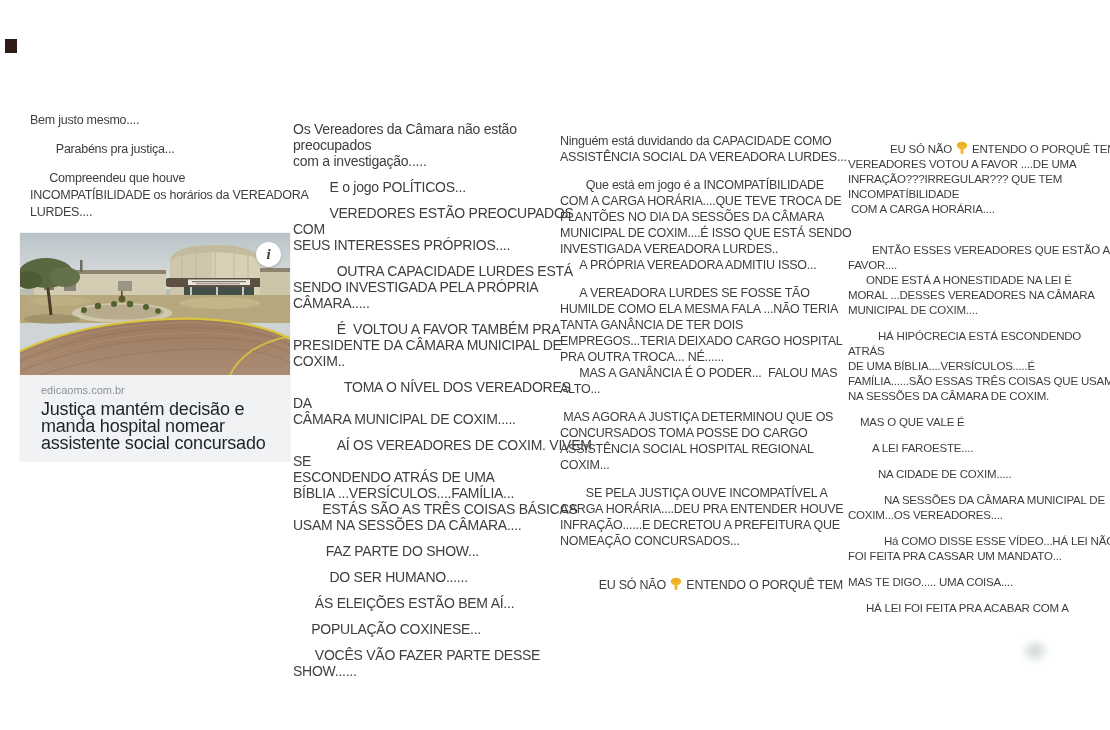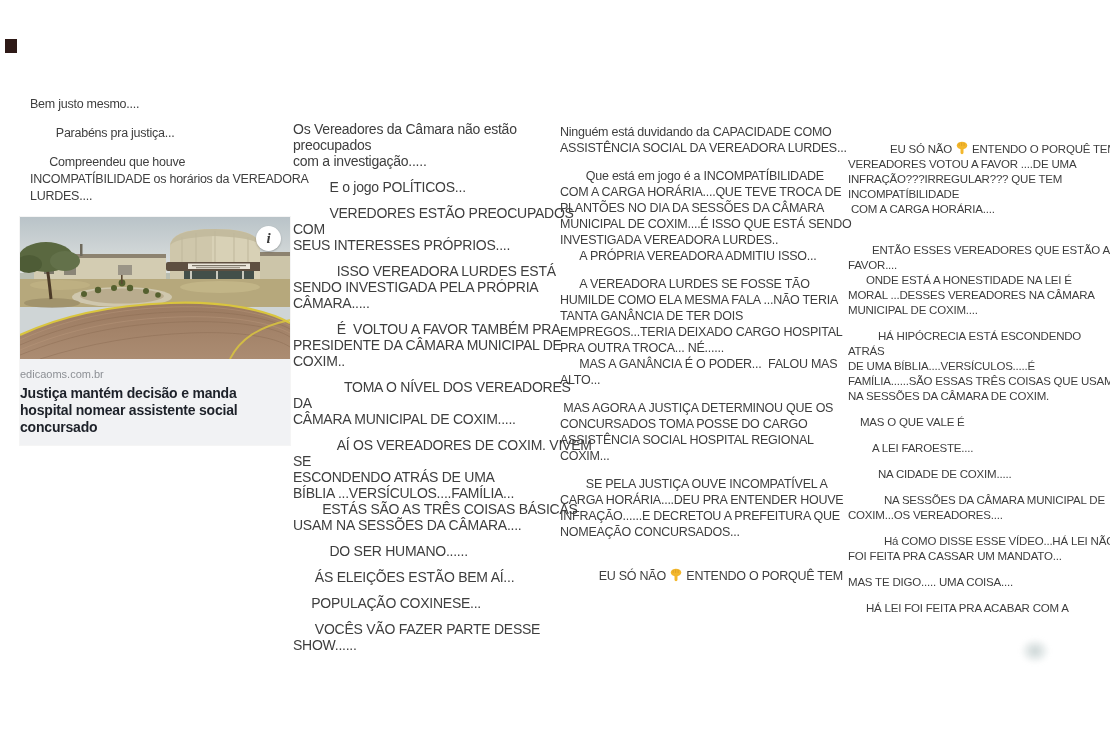--- a/index.html
+++ b/index.html
@@ -2,23 +2,23 @@
 <html><head>
 <meta charset="utf-8">
 <style>
   html,body{margin:0;padding:0;}
   body{
     width:1110px;height:730px;position:relative;overflow:hidden;
     background:#ffffff;
     font-family:"Liberation Sans", sans-serif;
   }
   .col{position:absolute;color:#3e3e3e;letter-spacing:-0.25px;}
-  .col1{left:30px;top:96px;width:300px;font-size:12.5px;line-height:17px;}
+  .col1{left:30px;top:112px;width:300px;font-size:12.5px;line-height:17px;}
   .col2{left:293px;top:121px;width:300px;font-size:14px;line-height:16px;}
-  .col3{left:560px;top:124px;width:310px;font-size:12.5px;line-height:16px;}
+  .col3{left:560px;top:133px;width:310px;font-size:12.5px;line-height:16px;}
   .col4{left:848px;top:126px;width:270px;font-size:11.5px;line-height:15px;letter-spacing:-0.2px;}
   .cmt{white-space:pre-wrap;margin:0 0 11px 0;}
   .col1 .cmt{margin-bottom:12px;}
   .col2 .cmt{margin-bottom:10px;}
   .col3 .cmt{margin-bottom:12px;}
   .col4 .cmt{margin-bottom:11px;}
 
   .emoji{display:inline-block;width:14px;height:14px;vertical-align:-2px;}
 
   
@@ -30,24 +30,24 @@
   .photo svg{display:block;width:270px;height:142px;}
   .info-btn{
     position:absolute;top:9px;right:9px;width:25px;height:25px;border-radius:50%;
     background:#ffffff;box-shadow:0 1px 2px rgba(0,0,0,0.25);
     display:flex;align-items:center;justify-content:center;cursor:pointer;
   }
   .info-btn span{
     font-family:"Liberation Serif", serif;font-style:italic;font-weight:bold;
     font-size:15px;color:#3a3a3a;line-height:1;
   }
-  .caption{background:#f1f2f4;padding:7px 12px 9px 0;}
+  .caption{background:#f1f2f4;padding:7px 12px 9px 21px;}
   .caption .domain{font-size:11px;color:#8d9095;margin-bottom:2px;letter-spacing:0;}
   .caption .title{
-    font-size:14px;font-weight:bold;color:#1d2129;line-height:17px;letter-spacing:-0.2px;
+    font-size:18px;font-weight:normal;color:#1d2129;line-height:17px;letter-spacing:-0.2px;
   }
 
   .corner-mark{position:absolute;left:5px;top:39px;width:12px;height:14px;background:#2e1a17;}
   .smudge{
     position:absolute;left:1020px;top:638px;width:30px;height:26px;border-radius:50%;
     background:radial-gradient(ellipse at center, rgba(150,170,170,0.5) 0%, rgba(150,170,170,0) 70%);
     filter:blur(2px);
   }
 </style>
 </head>
@@ -159,31 +159,32 @@
       </div>
     </div>
   </div>
 
   <div class="col col2">
     <div class="cmt">Os Vereadores da Câmara não estão preocupados
 com a investigação.....</div>
     <div class="cmt">          E o jogo POLÍTICOS...</div>
     <div class="cmt">          VEREDORES ESTÃO PREOCUPADOS COM
 SEUS INTERESSES PRÓPRIOS....</div>
-    <div class="cmt">            ISSO VEREADORA LURDES ESTÁ
+    <div class="cmt">            OUTRA CAPACIDADE LURDES ESTÁ
 SENDO INVESTIGADA PELA PRÓPRIA CÂMARA.....</div>
     <div class="cmt">            É  VOLTOU A FAVOR TAMBÉM PRA
 PRESIDENTE DA CÂMARA MUNICIPAL DE COXIM..</div>
     <div class="cmt">              TOMA O NÍVEL DOS VEREADORES DA
 CÂMARA MUNICIPAL DE COXIM.....</div>
     <div class="cmt">            AÍ OS VEREADORES DE COXIM. VIVEM SE
 ESCONDENDO ATRÁS DE UMA
 BÍBLIA ...VERSÍCULOS....FAMÍLIA...
         ESTÁS SÃO AS TRÊS COISAS BÁSICAS
 USAM NA SESSÕES DA CÂMARA....</div>
+    <div class="cmt">         FAZ PARTE DO SHOW...</div>
     <div class="cmt">          DO SER HUMANO......</div>
     <div class="cmt">      ÁS ELEIÇÕES ESTÃO BEM AÍ...</div>
     <div class="cmt">     POPULAÇÃO COXINESE...</div>
     <div class="cmt">      VOCÊS VÃO FAZER PARTE DESSE SHOW......</div>
   </div>
 
   <div class="col col3">
     <div class="cmt">Ninguém está duvidando da CAPACIDADE COMO
 ASSISTÊNCIA SOCIAL DA VEREADORA LURDES...</div>
     <div class="cmt">        Que está em jogo é a INCOMPATÍBILIDADE

